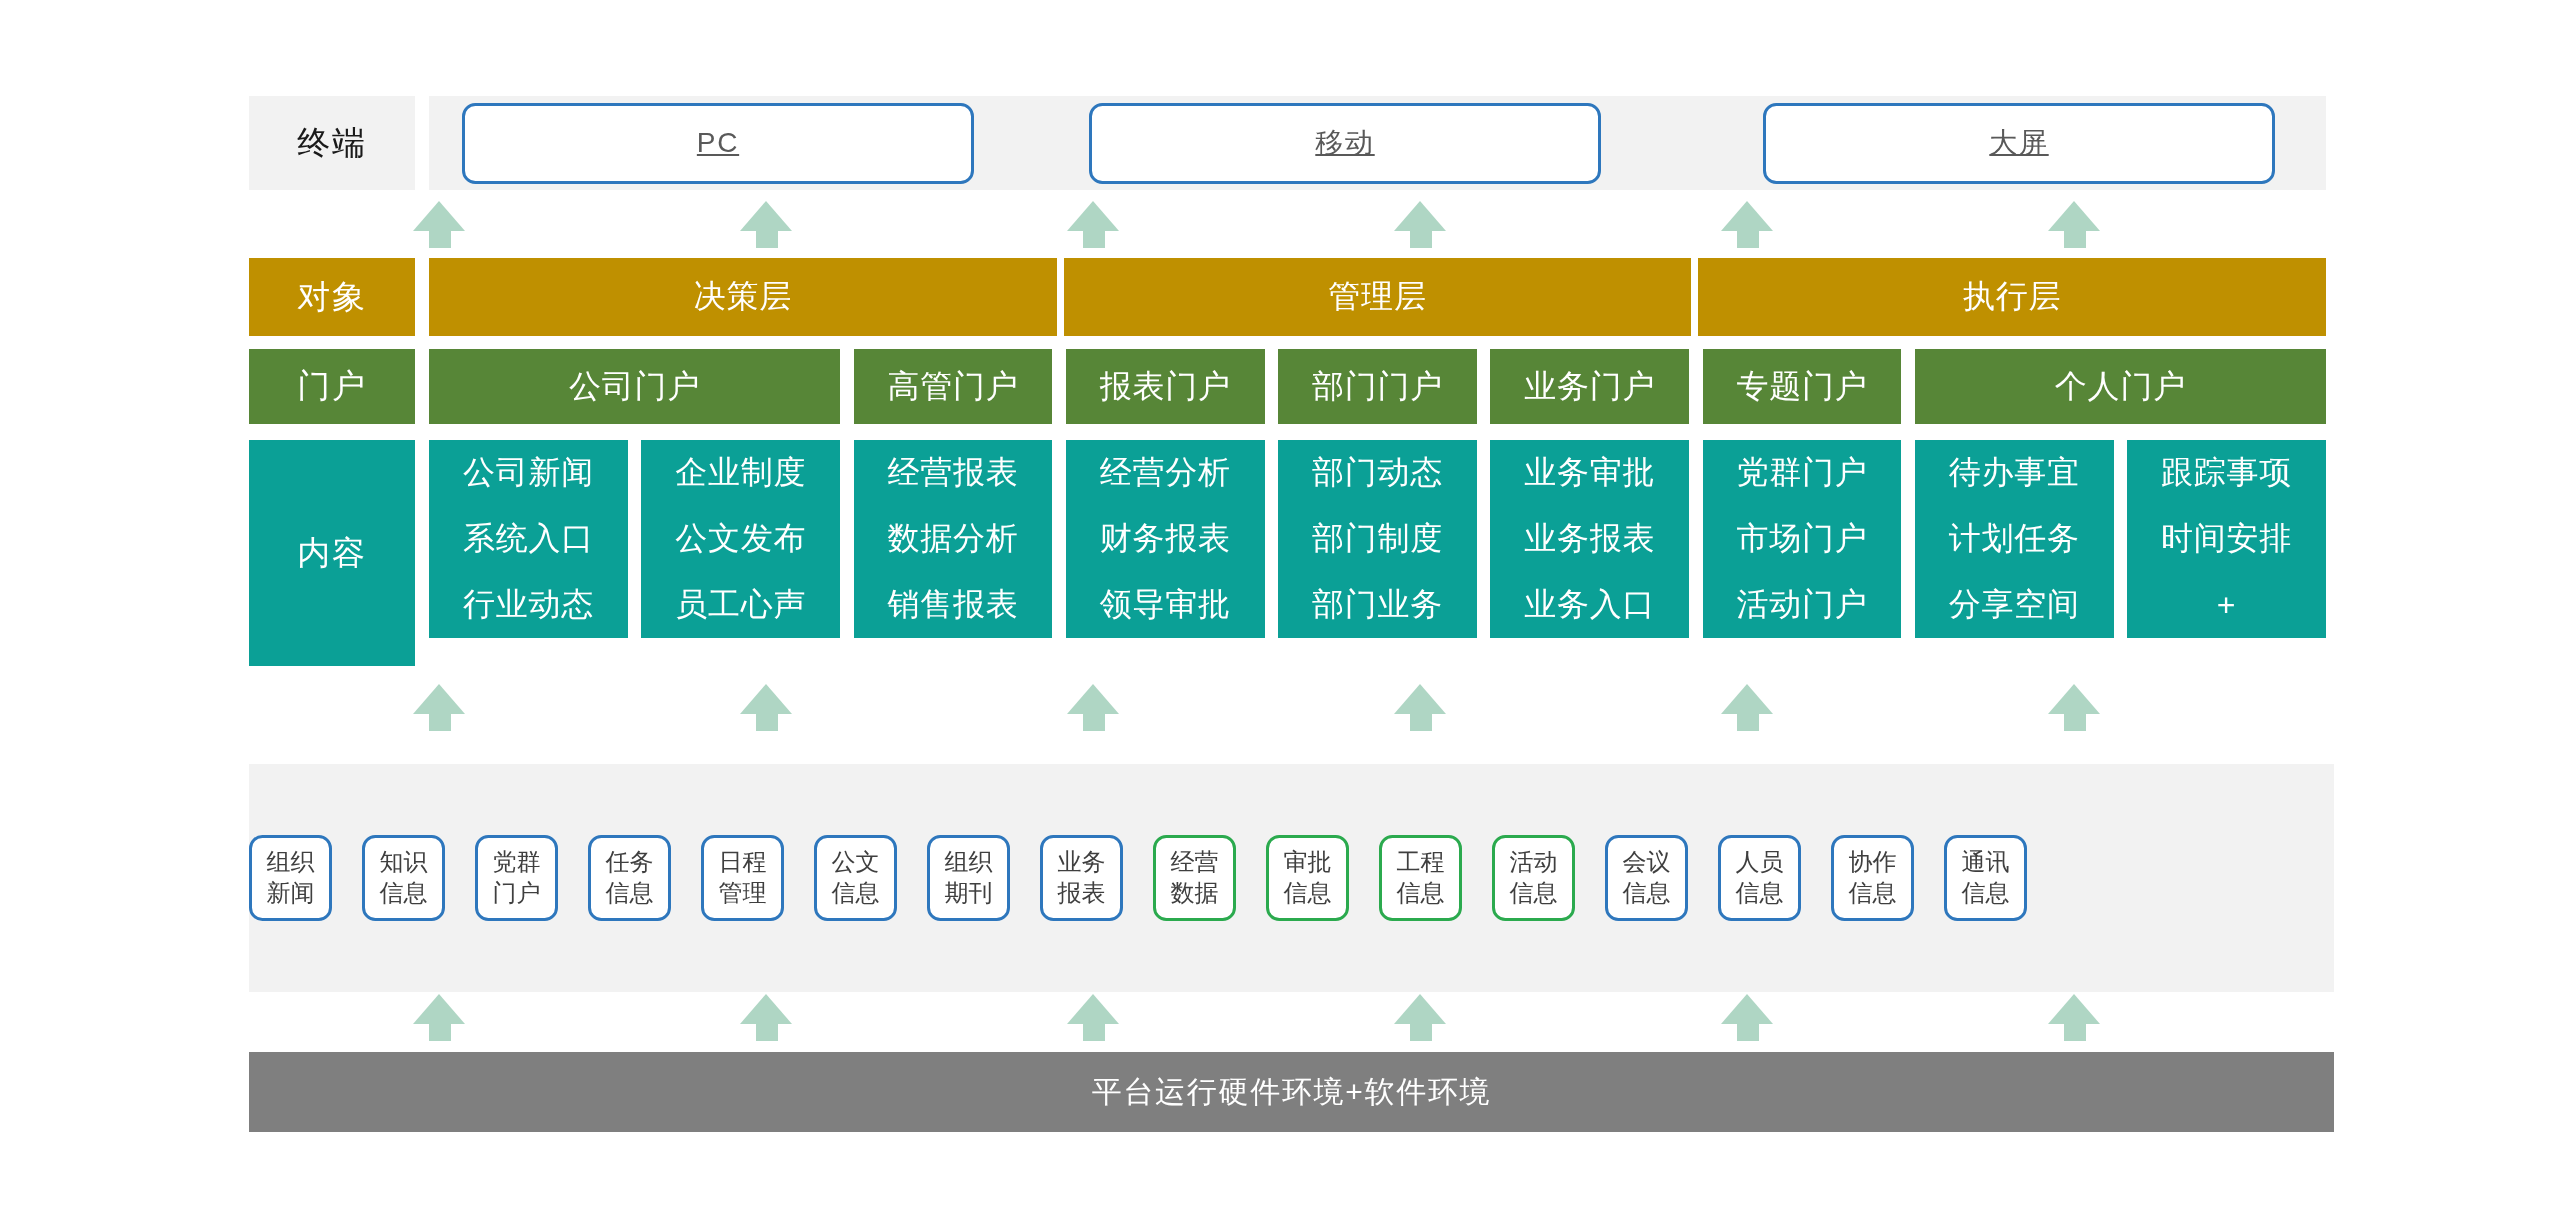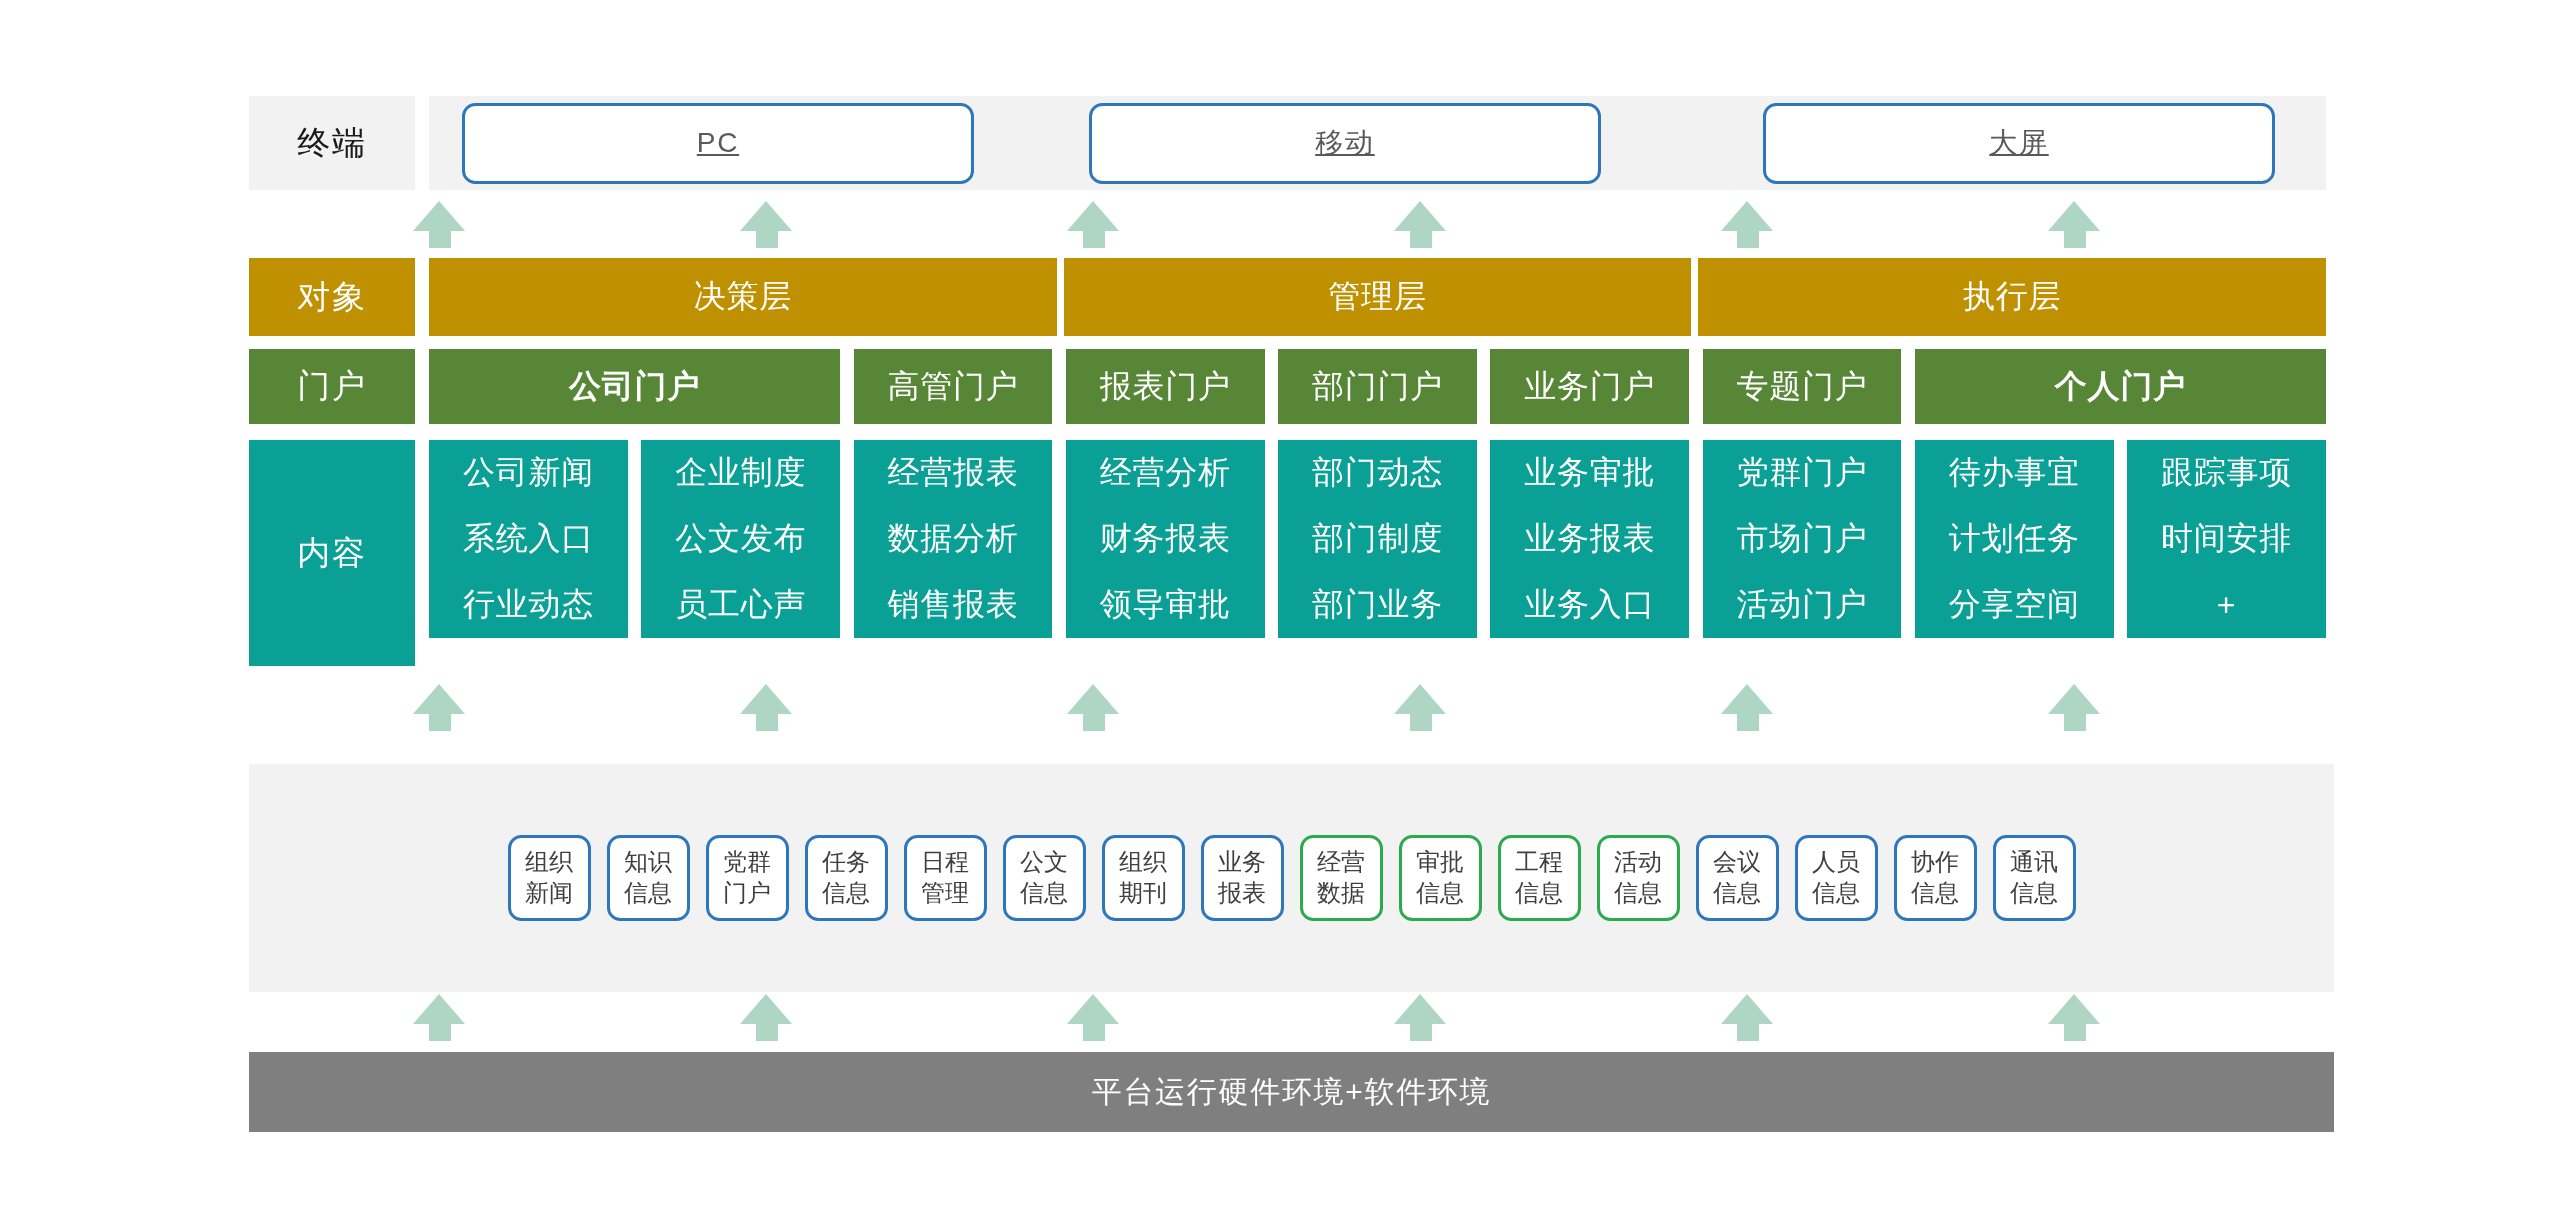--- a/index.html
+++ b/index.html
@@ -60,31 +60,31 @@
 
   
   .audience-label{ top:258px; height:78px; background:#bf9000; color:#ffffff; }
   .audience-grid{ top:258px; }
   .audience-grid .cell{ height:78px; background:#bf9000; }
 
   
   .portal-label{ top:349px; height:75px; background:#578637; color:#ffffff; }
   .portal-grid{ top:349px; }
   .portal-grid .cell{ height:75px; background:#578637; }
-  .span2{ grid-column:span 2;font-weight:bold; }
+  .span2{ grid-column:span 2; }
 
   
   .content-label{ top:440px; height:226px; background:#0ba096; color:#ffffff; }
   .content-grid{ top:440px; grid-template-rows:repeat(3,66px); row-gap:0; }
   .content-grid .cell{ background:#0ba096; }
 
   
   .info-section{
     position:absolute; top:764px; left:249px; width:2085px; height:228px; background:#f2f2f2;
-    display:flex; align-items:center; justify-content:center; gap:16px;
+    display:flex; align-items:center; gap:30px;
   }
   .info-box{
     width:83px; height:86px; background:#ffffff; border-radius:13.3px;
     display:flex; align-items:center; justify-content:center;
     color:#3f3f3f; font-size:24px;
   }
   .info-box span{ display:inline-block; width:2em; word-break:break-all; text-align:center; line-height:1.28; }
   .info-box.blue{ border:3.3px solid #2e77bd; }
   .info-box.green{ border:3.3px solid #2baa4e; }
 

